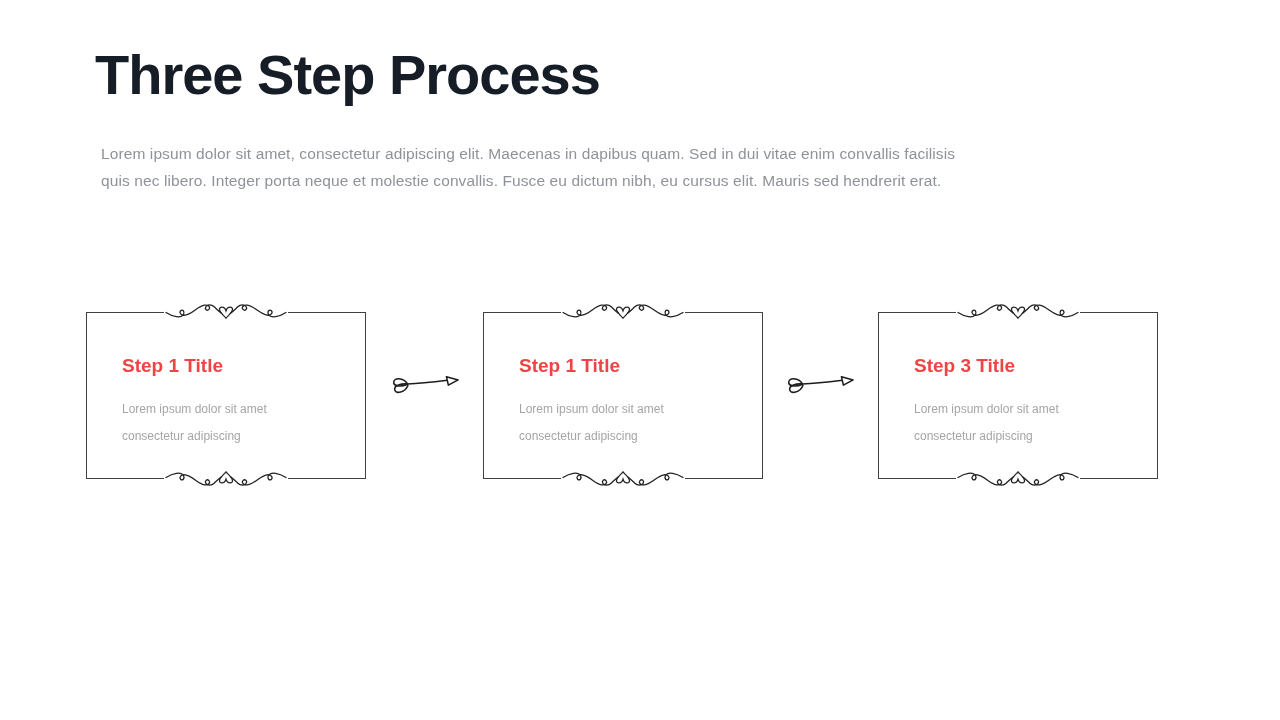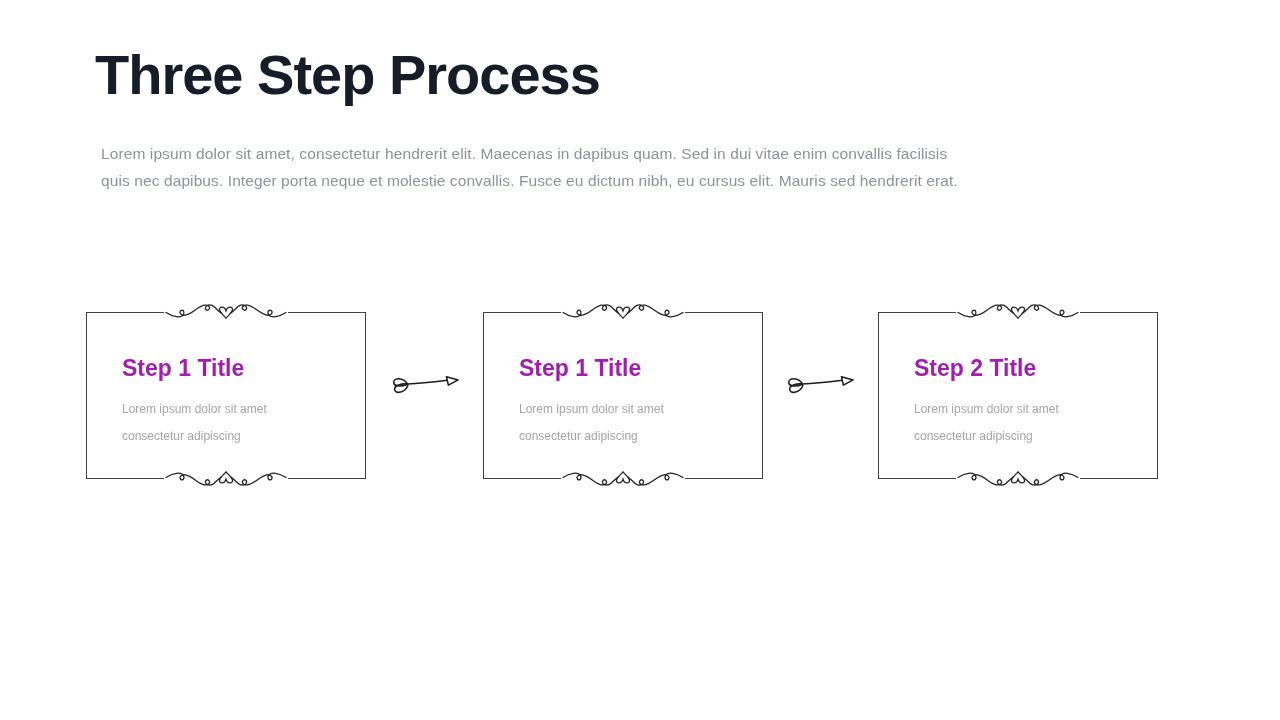--- a/index.html
+++ b/index.html
@@ -62,23 +62,23 @@
   }
   .orn-bottom {
     bottom: -15px;
     transform: translateX(-50%) scaleY(-1);
   }
   .step-title {
     position: absolute;
     left: 35px;
     top: 42px;
     margin: 0;
-    font-size: 23px;
+    font-size: 19px;
     font-weight: 700;
-    color: #a21caf;
+    color: #ef4444;
     white-space: nowrap;
   }
   .step-body {
     position: absolute;
     left: 35px;
     top: 83px;
     font-size: 12px;
     line-height: 27px;
     color: #a5a5a5;
   }
@@ -94,22 +94,22 @@
   .arrow-2 { left: 780px; }
 </style>
 </head>
 <body>
 
 <div class="slide">
 
   <h1 class="slide-title">Three Step Process</h1>
 
   <div class="slide-subtitle">
-    <div>Lorem ipsum dolor sit amet, consectetur hendrerit elit. Maecenas in dapibus quam. Sed in dui vitae enim convallis facilisis</div>
-    <div>quis nec dapibus. Integer porta neque et molestie convallis. Fusce eu dictum nibh, eu cursus elit. Mauris sed hendrerit erat.</div>
+    <div>Lorem ipsum dolor sit amet, consectetur adipiscing elit. Maecenas in dapibus quam. Sed in dui vitae enim convallis facilisis</div>
+    <div>quis nec libero. Integer porta neque et molestie convallis. Fusce eu dictum nibh, eu cursus elit. Mauris sed hendrerit erat.</div>
   </div>
 
   <div class="step-card card-1">
     <div class="orn orn-top">
       <svg viewBox="0 0 120 30" xmlns="http://www.w3.org/2000/svg">
         <g fill="none" stroke="#222222" stroke-width="1.3" stroke-linecap="round">
           <path d="M0,15.5 C7,20 15,21.5 17.5,17.5 C19,14.5 16.5,11.8 14.6,13.8 C12.8,15.8 15,18.6 19,18.2 C26.5,17.4 31.5,9.2 38.5,8.2 C42.5,7.6 44.8,10.4 43,12.4 C41.2,14.4 38.4,12.2 39.8,9.8 C41.2,7.2 45.6,7.4 48.2,9.8 C51,12.4 53,14.6 55.5,16.2"></path>
           <path d="M120,15.5 C113,20 105,21.5 102.5,17.5 C101,14.5 103.5,11.8 105.4,13.8 C107.2,15.8 105,18.6 101,18.2 C94.5,17.4 88.5,9.2 81.5,8.2 C77.5,7.6 75.2,10.4 77,12.4 C78.8,14.4 81.6,12.2 80.2,9.8 C78.8,7.2 74.4,7.4 71.8,9.8 C69,12.4 67,14.6 64.5,16.2"></path>
           <path d="M60,13.8 C58.4,8.6 52.6,9.4 53.6,13.2 C54.4,16.2 57.6,18.2 60,21.2 C62.4,18.2 65.6,16.2 66.4,13.2 C67.4,9.4 61.6,8.6 60,13.8 Z"></path>
         </g>
@@ -191,20 +191,20 @@
     </div>
     <div class="orn orn-bottom">
       <svg viewBox="0 0 120 30" xmlns="http://www.w3.org/2000/svg">
         <g fill="none" stroke="#222222" stroke-width="1.3" stroke-linecap="round">
           <path d="M0,15.5 C7,20 15,21.5 17.5,17.5 C19,14.5 16.5,11.8 14.6,13.8 C12.8,15.8 15,18.6 19,18.2 C26.5,17.4 31.5,9.2 38.5,8.2 C42.5,7.6 44.8,10.4 43,12.4 C41.2,14.4 38.4,12.2 39.8,9.8 C41.2,7.2 45.6,7.4 48.2,9.8 C51,12.4 53,14.6 55.5,16.2"></path>
           <path d="M120,15.5 C113,20 105,21.5 102.5,17.5 C101,14.5 103.5,11.8 105.4,13.8 C107.2,15.8 105,18.6 101,18.2 C94.5,17.4 88.5,9.2 81.5,8.2 C77.5,7.6 75.2,10.4 77,12.4 C78.8,14.4 81.6,12.2 80.2,9.8 C78.8,7.2 74.4,7.4 71.8,9.8 C69,12.4 67,14.6 64.5,16.2"></path>
           <path d="M60,13.8 C58.4,8.6 52.6,9.4 53.6,13.2 C54.4,16.2 57.6,18.2 60,21.2 C62.4,18.2 65.6,16.2 66.4,13.2 C67.4,9.4 61.6,8.6 60,13.8 Z"></path>
         </g>
       </svg>
     </div>
-    <h2 class="step-title">Step 2 Title</h2>
+    <h2 class="step-title">Step 3 Title</h2>
     <div class="step-body">
       <div>Lorem ipsum dolor sit amet</div>
       <div>consectetur adipiscing</div>
     </div>
   </div>
 
 </div>
 
 </body></html>

